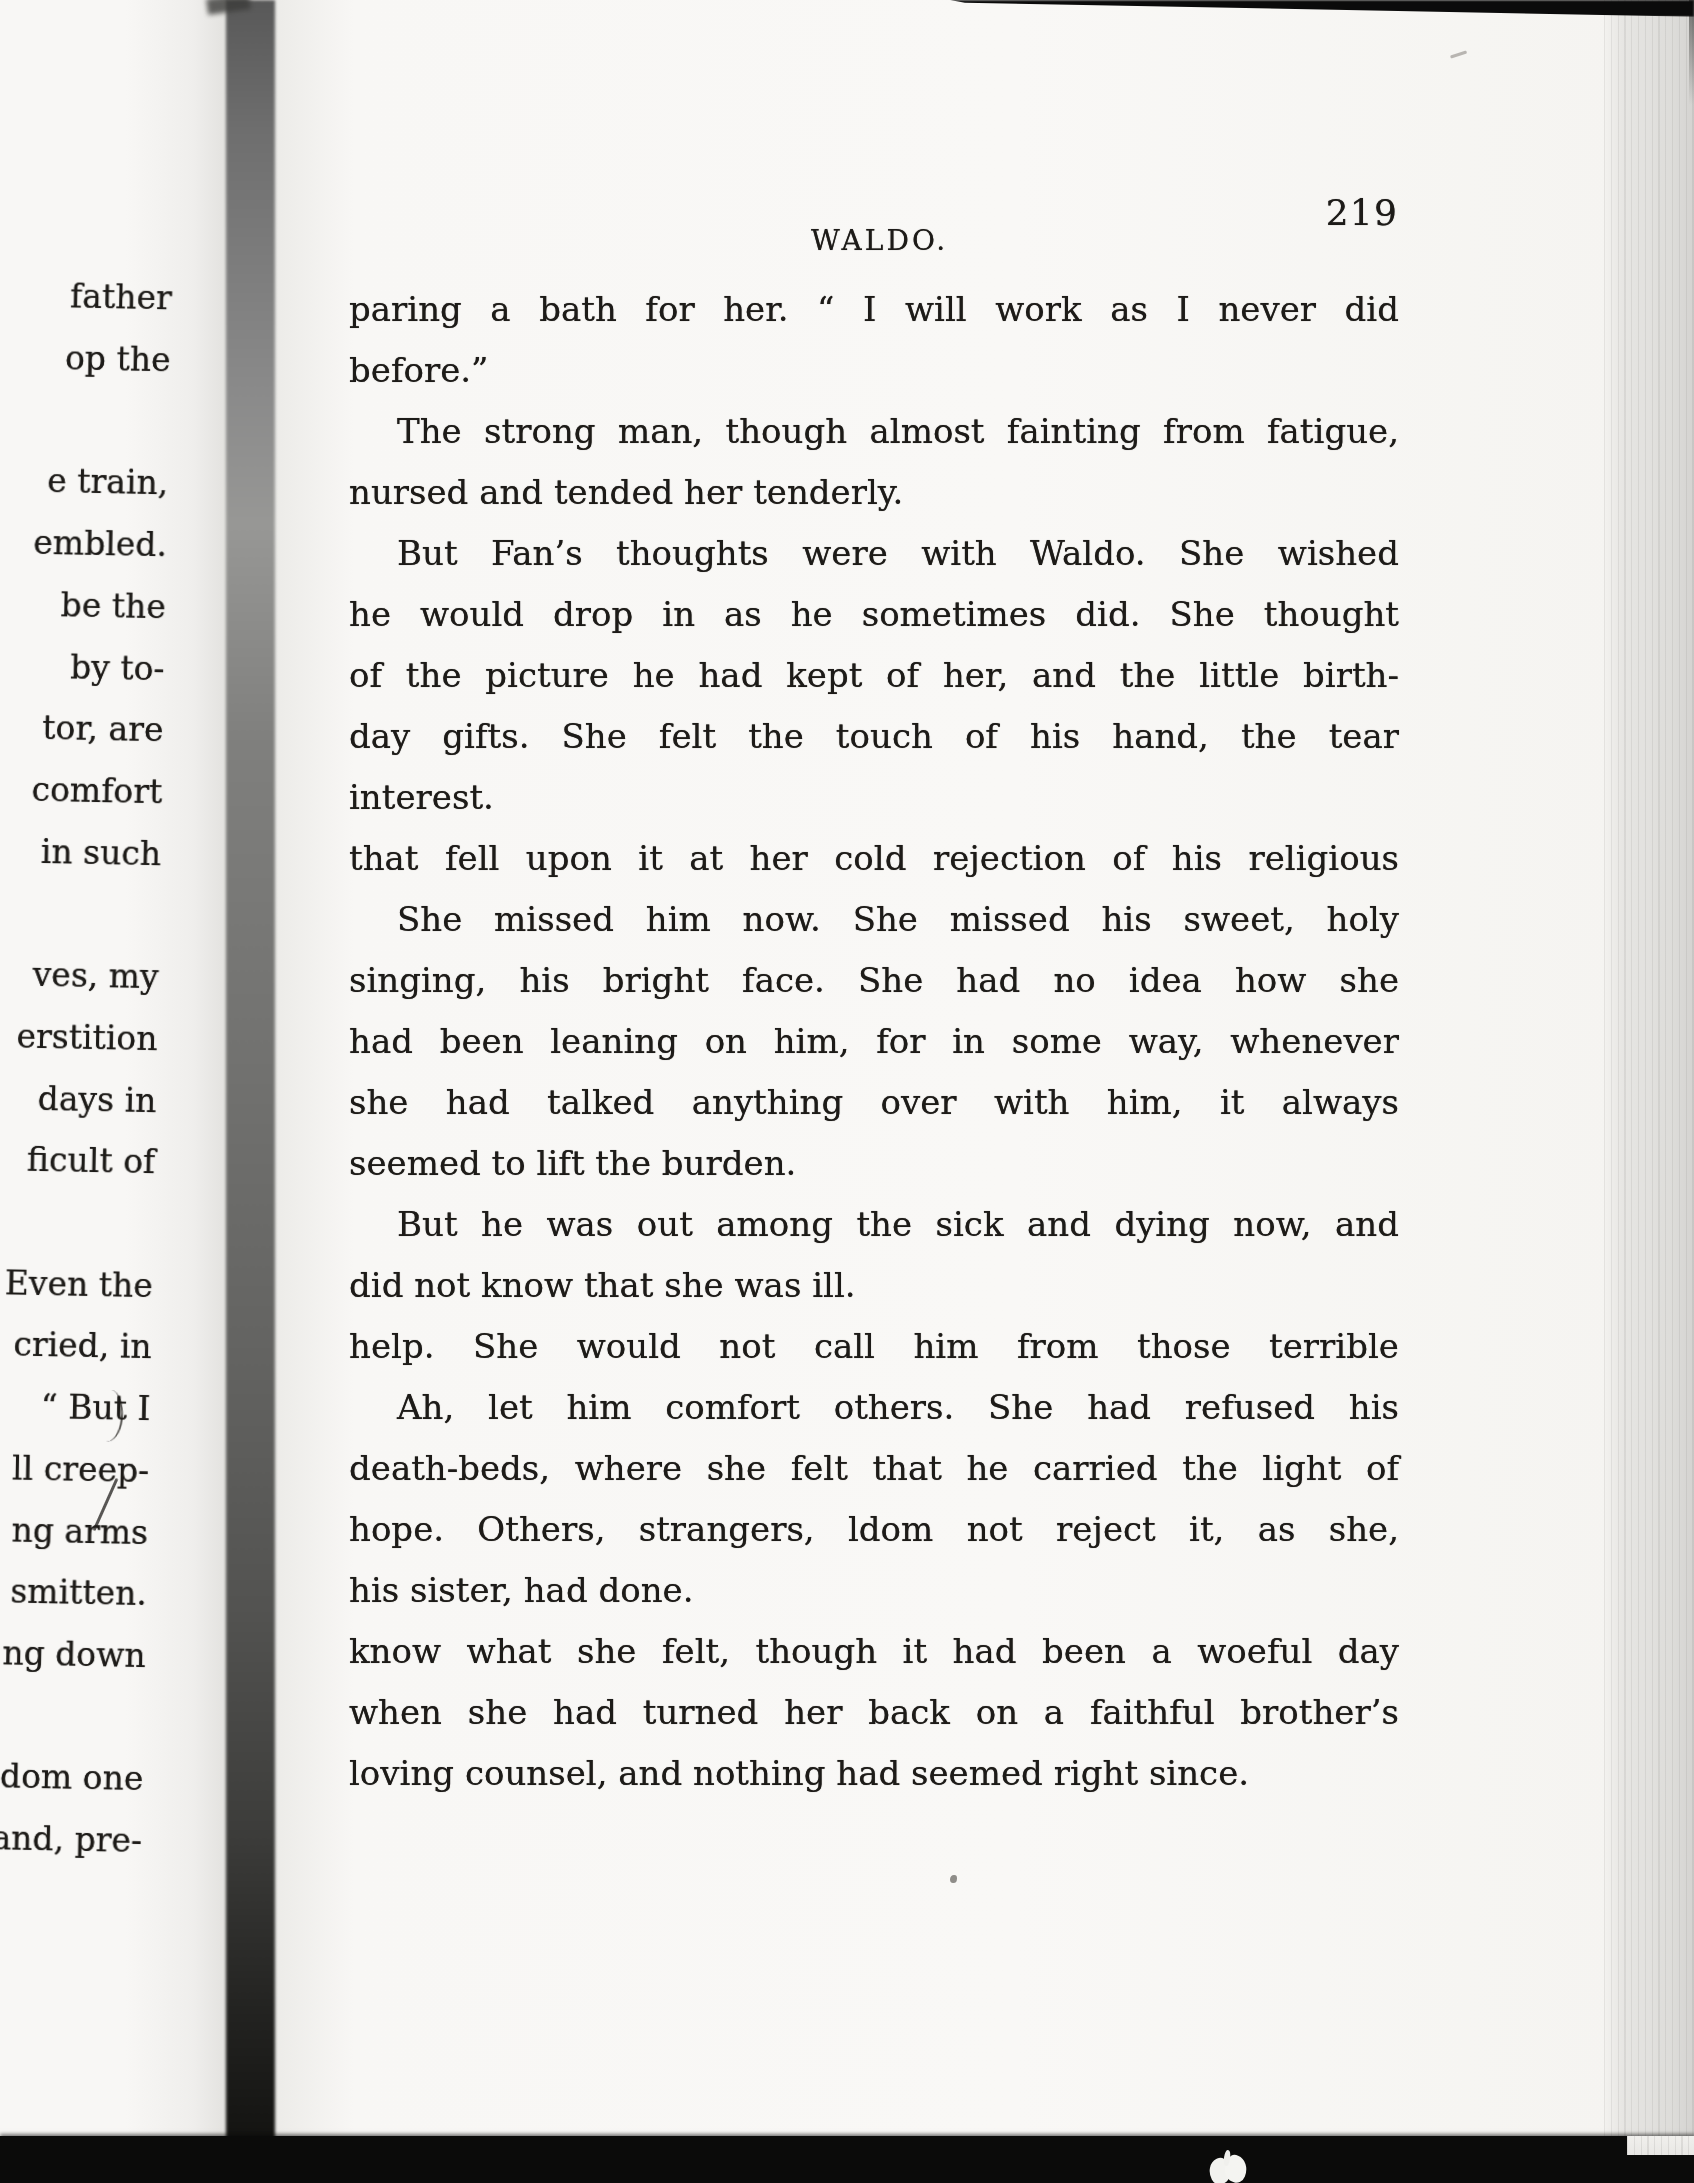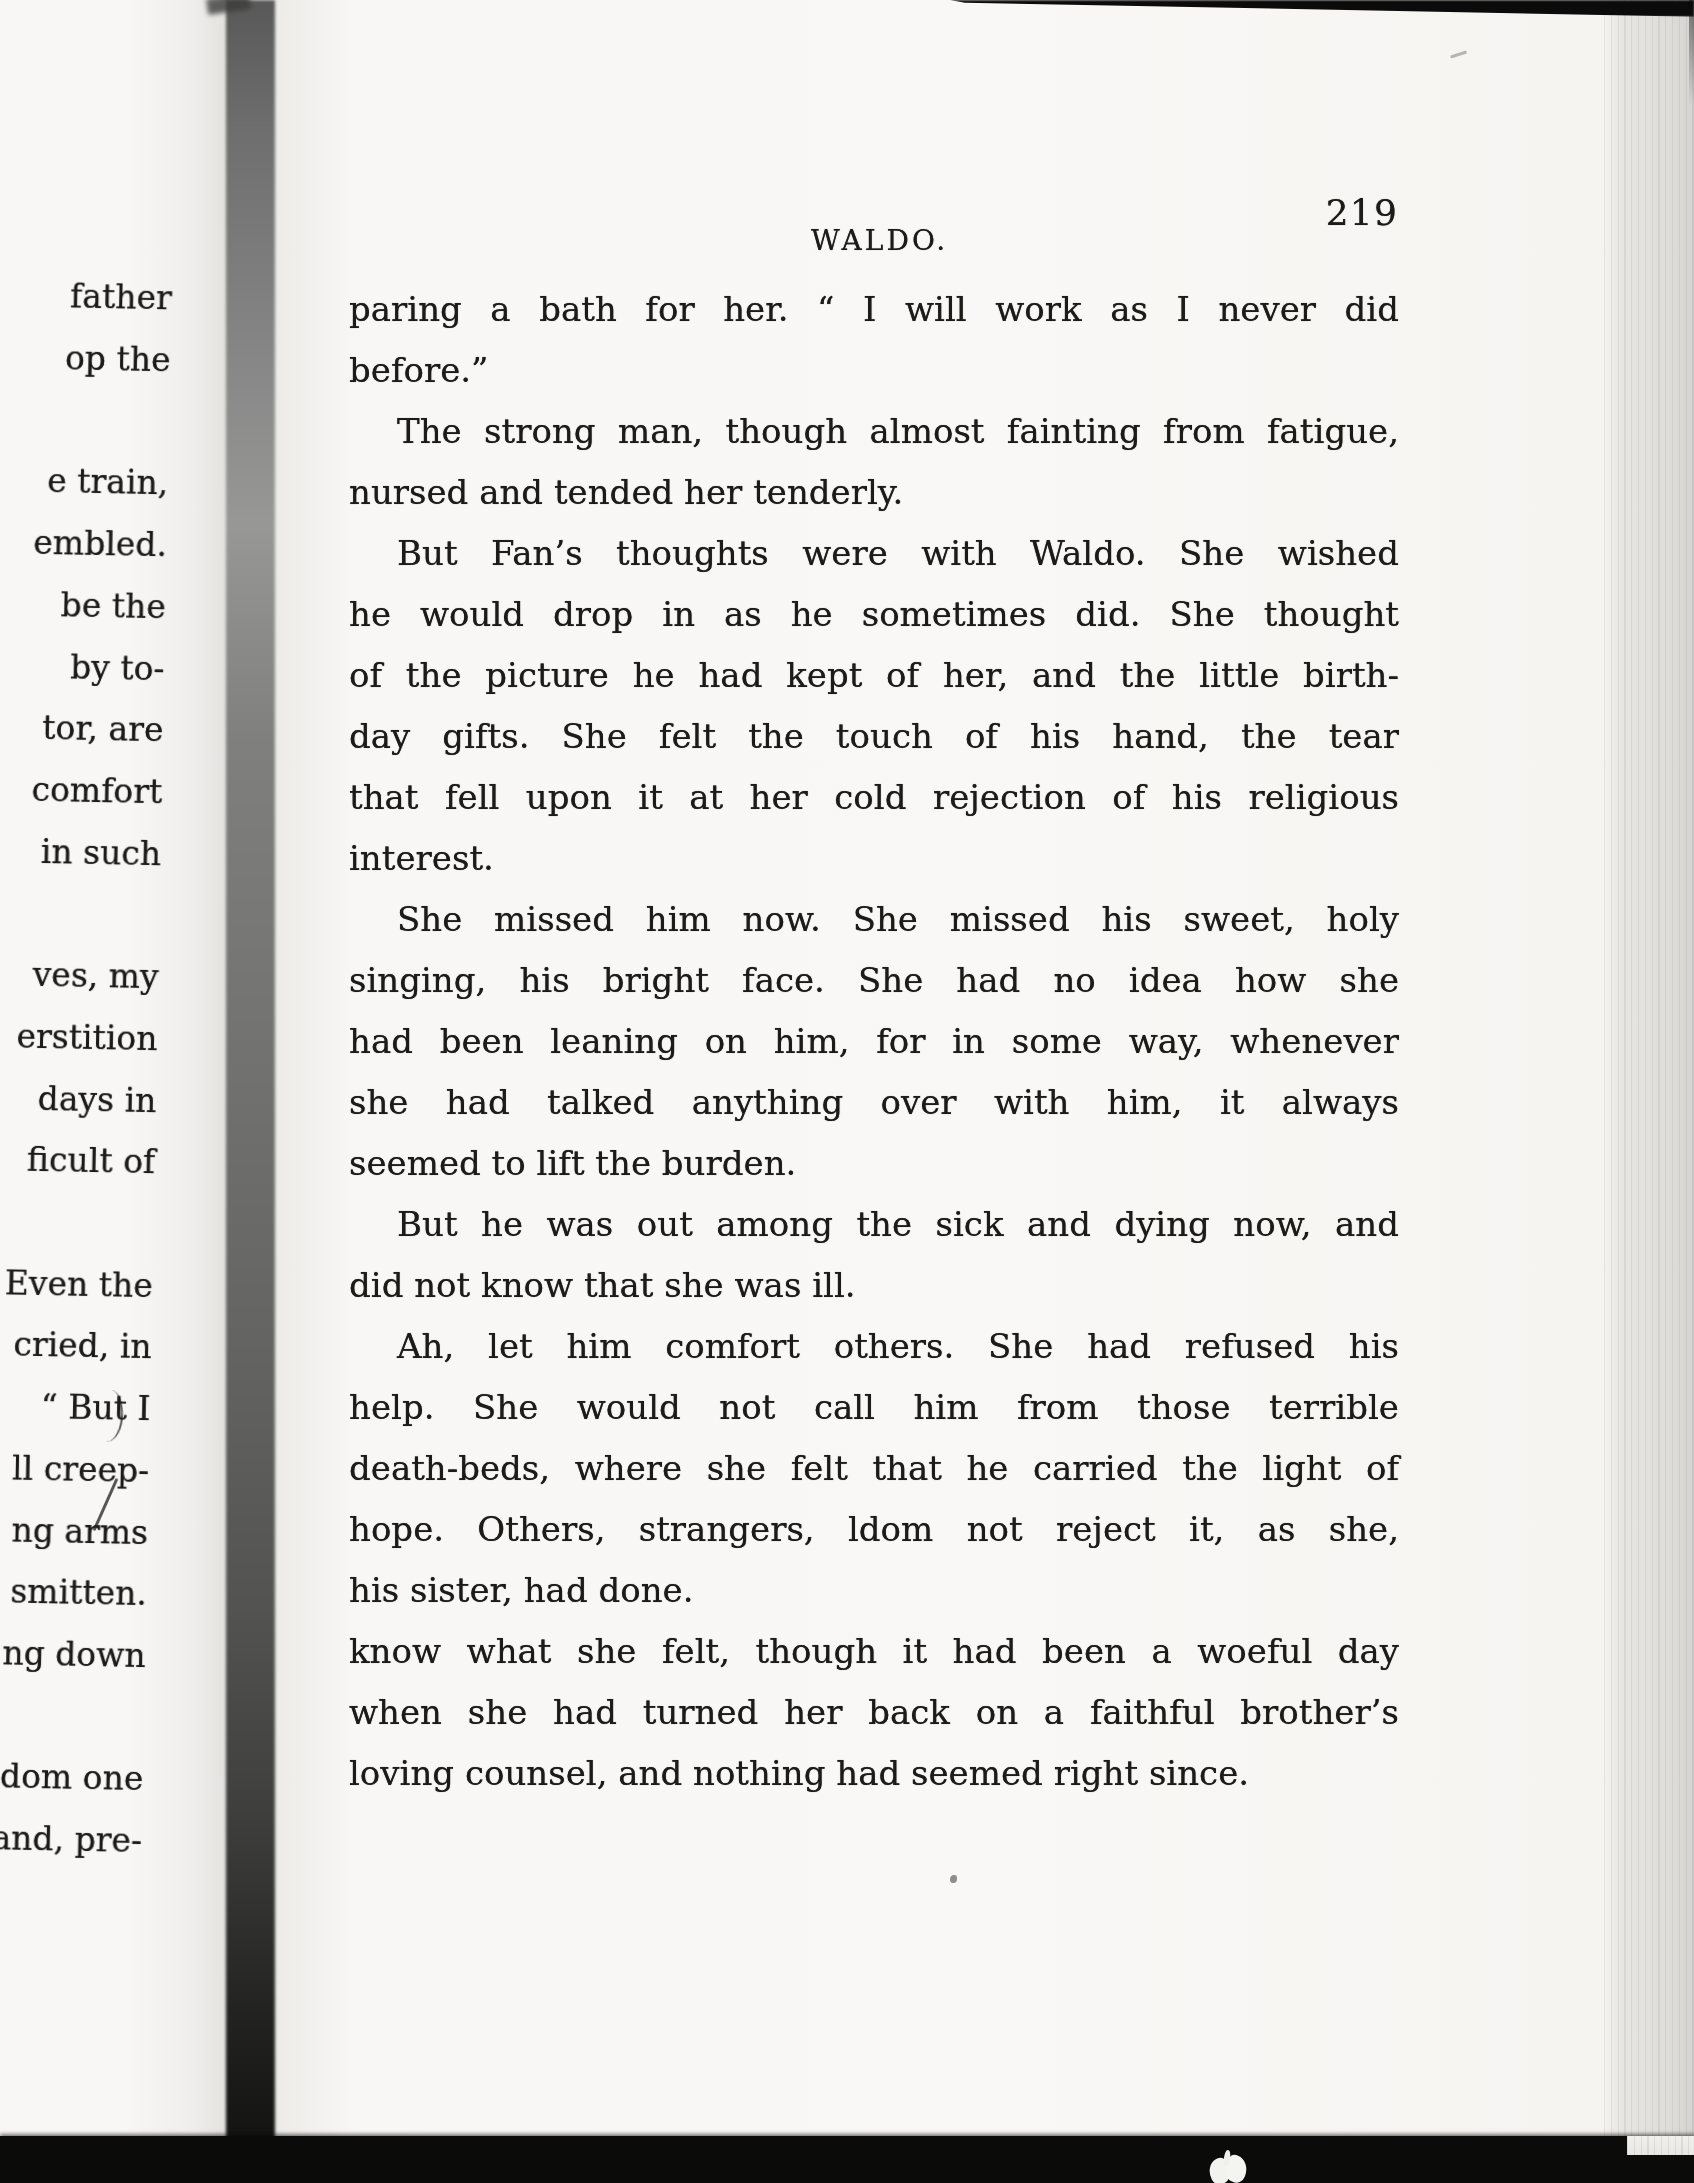--- a/index.html
+++ b/index.html
@@ -122,31 +122,31 @@
 
   <div class="body-lines ink">
       <div class="bline">paring a bath for her. “ I will work as I never did</div>
       <div class="bline last">before.”</div>
       <div class="bline indent">The strong man, though almost fainting from fatigue,</div>
       <div class="bline last">nursed and tended her tenderly.</div>
       <div class="bline indent">But Fan’s thoughts were with Waldo. She wished</div>
       <div class="bline">he would drop in as he sometimes did. She thought</div>
       <div class="bline">of the picture he had kept of her, and the little birth-</div>
       <div class="bline">day gifts. She felt the touch of his hand, the tear</div>
+      <div class="bline last">interest.</div>
       <div class="bline">that fell upon it at her cold rejection of his religious</div>
-      <div class="bline last">interest.</div>
       <div class="bline indent">She missed him now. She missed his sweet, holy</div>
       <div class="bline">singing, his bright face. She had no idea how she</div>
       <div class="bline">had been leaning on him, for in some way, whenever</div>
       <div class="bline">she had talked anything over with him, it always</div>
       <div class="bline last">seemed to lift the burden.</div>
       <div class="bline indent">But he was out among the sick and dying now, and</div>
       <div class="bline last">did not know that she was ill.</div>
+      <div class="bline">help. She would not call him from those terrible</div>
       <div class="bline indent">Ah, let him comfort others. She had refused his</div>
-      <div class="bline">help. She would not call him from those terrible</div>
       <div class="bline">death-beds, where she felt that he carried the light of</div>
       <div class="bline">hope. Others, strangers, ldom not reject it, as she,</div>
       <div class="bline last">his sister, had done.</div>
       <div class="bline">know what she felt, though it had been a woeful day</div>
       <div class="bline">when she had turned her back on a faithful brother’s</div>
       <div class="bline last">loving counsel, and nothing had seemed right since.</div>
     </div>
 
   <div class="pen-mark-1"></div>
   <div class="pen-mark-2"></div>

